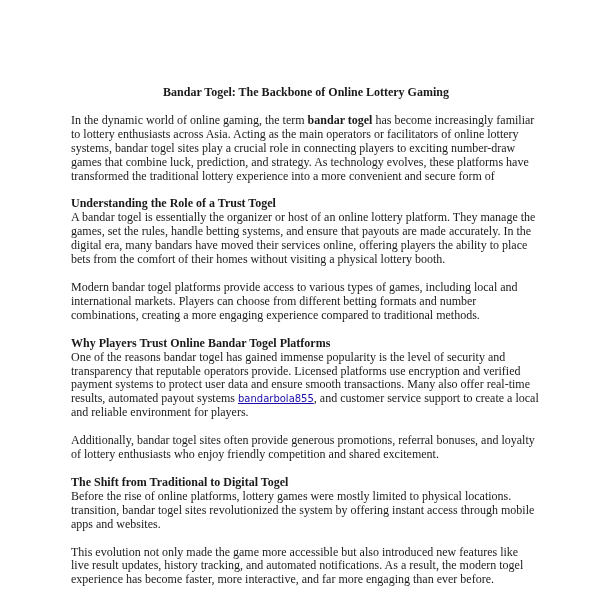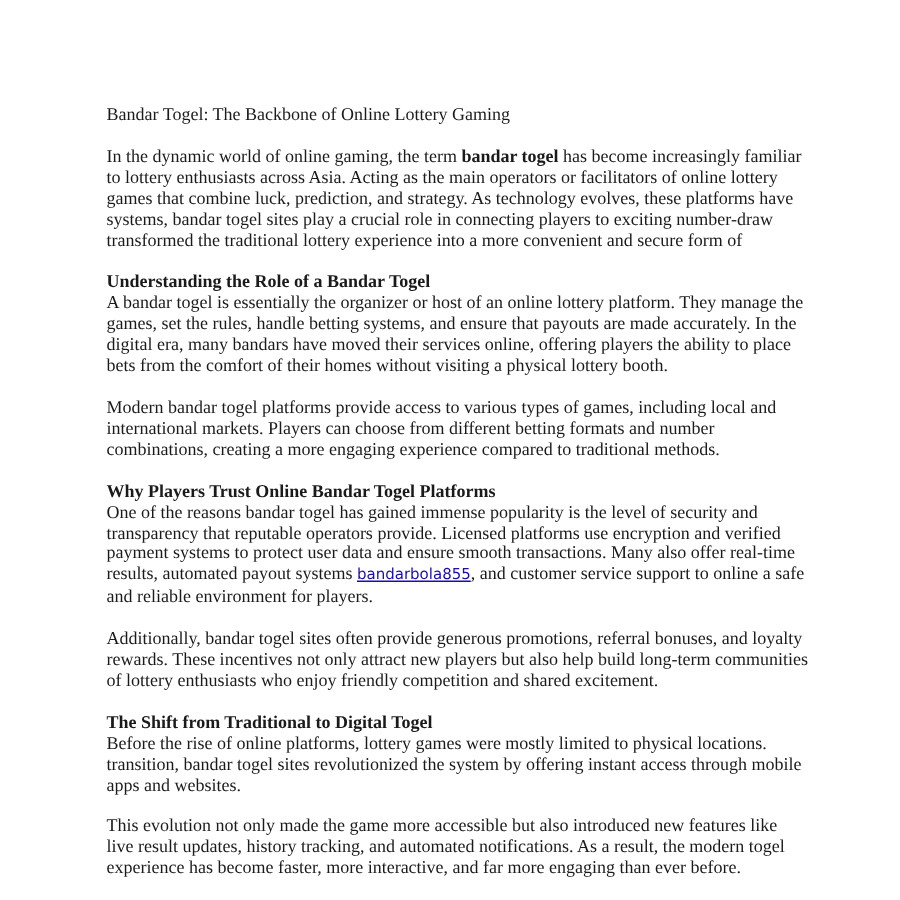--- a/index.html
+++ b/index.html
@@ -17,23 +17,24 @@
       position: absolute;
       left: 71px;
       top: 70px;
       width: 470px;
       font-family: "Liberation Serif", "DejaVu Serif", serif;
       font-size: 12px;
       line-height: 13.9px;
       color: #1a1a1a;
     }
     .title {
-      font-weight: normal;
-      margin: 0 0 14px 0;
+      font-weight: bold;
+      margin: 16px 0 14px 0;
       white-space: nowrap;
+      text-align: center;
     }
     .heading {
       font-weight: bold;
       margin: 0;
       white-space: nowrap;
     }
     .para {
       margin: 0 0 14px 0;
     }
     .line {
@@ -50,49 +51,48 @@
   </style>
 </head>
 <body>
 
 <div class="page">
   <p class="title">Bandar Togel: The Backbone of Online Lottery Gaming</p>
 
   <p class="para">
     <span class="line"><span>In the dynamic world of online gaming, the term </span><span class="bold">bandar togel</span><span> has become increasingly familiar</span></span>
     <span class="line">to lottery enthusiasts across Asia. Acting as the main operators or facilitators of online lottery</span>
+    <span class="line">systems, bandar togel sites play a crucial role in connecting players to exciting number-draw</span>
     <span class="line">games that combine luck, prediction, and strategy. As technology evolves, these platforms have</span>
-    <span class="line">systems, bandar togel sites play a crucial role in connecting players to exciting number-draw</span>
     <span class="line">transformed the traditional lottery experience into a more convenient and secure form of</span>
   </p>
 
-  <p class="heading">Understanding the Role of a Bandar Togel</p>
+  <p class="heading">Understanding the Role of a Trust Togel</p>
   <p class="para">
     <span class="line">A bandar togel is essentially the organizer or host of an online lottery platform. They manage the</span>
     <span class="line">games, set the rules, handle betting systems, and ensure that payouts are made accurately. In the</span>
     <span class="line">digital era, many bandars have moved their services online, offering players the ability to place</span>
     <span class="line">bets from the comfort of their homes without visiting a physical lottery booth.</span>
   </p>
   <p class="para">
     <span class="line">Modern bandar togel platforms provide access to various types of games, including local and</span>
     <span class="line">international markets. Players can choose from different betting formats and number</span>
     <span class="line">combinations, creating a more engaging experience compared to traditional methods.</span>
   </p>
 
   <p class="heading">Why Players Trust Online Bandar Togel Platforms</p>
   <p class="para">
     <span class="line">One of the reasons bandar togel has gained immense popularity is the level of security and</span>
     <span class="line">transparency that reputable operators provide. Licensed platforms use encryption and verified</span>
     <span class="line">payment systems to protect user data and ensure smooth transactions. Many also offer real-time</span>
-    <span class="line"><span>results, automated payout systems </span><a class="link" href="#">bandarbola855</a><span>, and customer service support to online a safe</span></span>
+    <span class="line"><span>results, automated payout systems </span><a class="link" href="#">bandarbola855</a><span>, and customer service support to create a local</span></span>
     <span class="line">and reliable environment for players.</span>
   </p>
   <p class="para">
     <span class="line">Additionally, bandar togel sites often provide generous promotions, referral bonuses, and loyalty</span>
-    <span class="line">rewards. These incentives not only attract new players but also help build long-term communities</span>
     <span class="line">of lottery enthusiasts who enjoy friendly competition and shared excitement.</span>
   </p>
 
   <p class="heading">The Shift from Traditional to Digital Togel</p>
   <p class="para">
     <span class="line">Before the rise of online platforms, lottery games were mostly limited to physical locations.</span>
     <span class="line">transition, bandar togel sites revolutionized the system by offering instant access through mobile</span>
     <span class="line">apps and websites.</span>
   </p>
   <p class="para">

